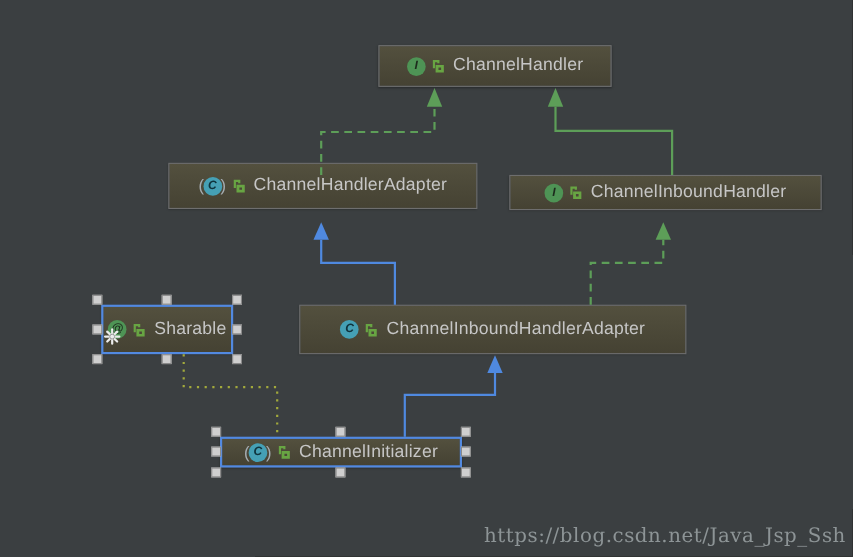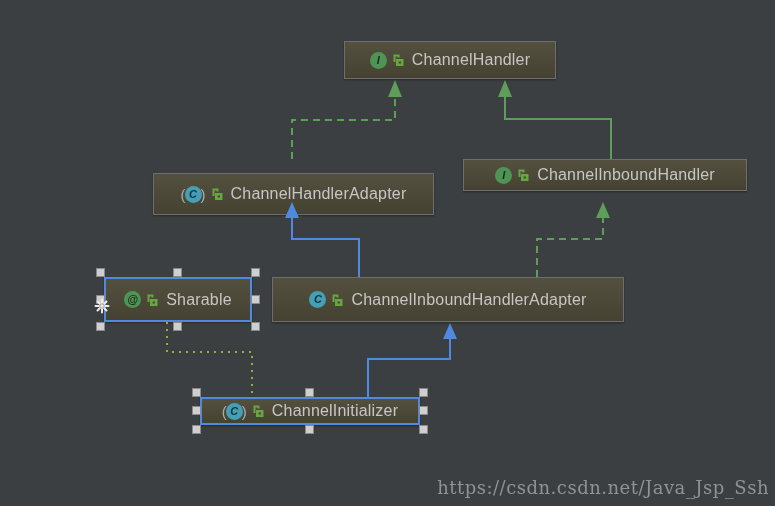--- a/index.html
+++ b/index.html
@@ -90,21 +90,21 @@
       </span>
     <span class="key-icon">
       <svg width="13" height="14" viewBox="0 0 13 14">
         <path d="M2.5 9 V2.5 H6.5 V4.5" fill="none" stroke="var(--icon-key-green,#68a543)" stroke-width="2"></path>
         <path fill-rule="evenodd" d="M4 6 H11.5 V13 H4 Z M6.6 8.4 H9 V10.6 H6.6 Z" fill="var(--icon-key-green,#68a543)"></path>
       </svg>
     </span>
     <span class="label">ChannelHandler</span>
   </div>
 
-  <div class="node" style="left:153px;top:173px;width:281px;height:42px">
+  <div class="node" style="left:153px;top:148px;width:281px;height:42px">
     <span class="main-icon abstract">
         <i class="ic ic-class"></i>
       </span>
     <span class="key-icon">
       <svg width="13" height="14" viewBox="0 0 13 14">
         <path d="M2.5 9 V2.5 H6.5 V4.5" fill="none" stroke="var(--icon-key-green,#68a543)" stroke-width="2"></path>
         <path fill-rule="evenodd" d="M4 6 H11.5 V13 H4 Z M6.6 8.4 H9 V10.6 H6.6 Z" fill="var(--icon-key-green,#68a543)"></path>
       </svg>
     </span>
     <span class="label">ChannelHandlerAdapter</span>
@@ -129,21 +129,21 @@
       </span>
     <span class="key-icon">
       <svg width="13" height="14" viewBox="0 0 13 14">
         <path d="M2.5 9 V2.5 H6.5 V4.5" fill="none" stroke="var(--icon-key-green,#68a543)" stroke-width="2"></path>
         <path fill-rule="evenodd" d="M4 6 H11.5 V13 H4 Z M6.6 8.4 H9 V10.6 H6.6 Z" fill="var(--icon-key-green,#68a543)"></path>
       </svg>
     </span>
     <span class="label">ChannelInboundHandlerAdapter</span>
   </div>
 
-  <div class="node selected" style="left:104px;top:277px;width:148px;height:45px">
+  <div class="node selected" style="left:92px;top:277px;width:120px;height:45px">
     <span class="main-icon">
         <i class="ic ic-annotation"></i>
       </span>
     <span class="key-icon">
       <svg width="13" height="14" viewBox="0 0 13 14">
         <path d="M2.5 9 V2.5 H6.5 V4.5" fill="none" stroke="var(--icon-key-green,#68a543)" stroke-width="2"></path>
         <path fill-rule="evenodd" d="M4 6 H11.5 V13 H4 Z M6.6 8.4 H9 V10.6 H6.6 Z" fill="var(--icon-key-green,#68a543)"></path>
       </svg>
     </span>
     <span class="label">Sharable</span>
@@ -183,14 +183,14 @@
       <g stroke="#ececec" stroke-width="2" stroke-linecap="round">
         <line x1="9" y1="2.5" x2="9" y2="15.5"></line>
         <line x1="2.5" y1="9" x2="15.5" y2="9"></line>
         <line x1="4.5" y1="4.5" x2="13.5" y2="13.5"></line>
         <line x1="13.5" y1="4.5" x2="4.5" y2="13.5"></line>
       </g>
       <circle cx="9" cy="9" r="2.2" fill="#ececec" stroke="#8a8a8a" stroke-width="0.8"></circle>
     </svg>
   </span>
 
-  <div class="watermark">https://csdn.csdn.net/Java_Jsp_Ssh</div>
+  <div class="watermark">https://blog.csdn.net/Java_Jsp_Ssh</div>
 </div>
 
 </body></html>

